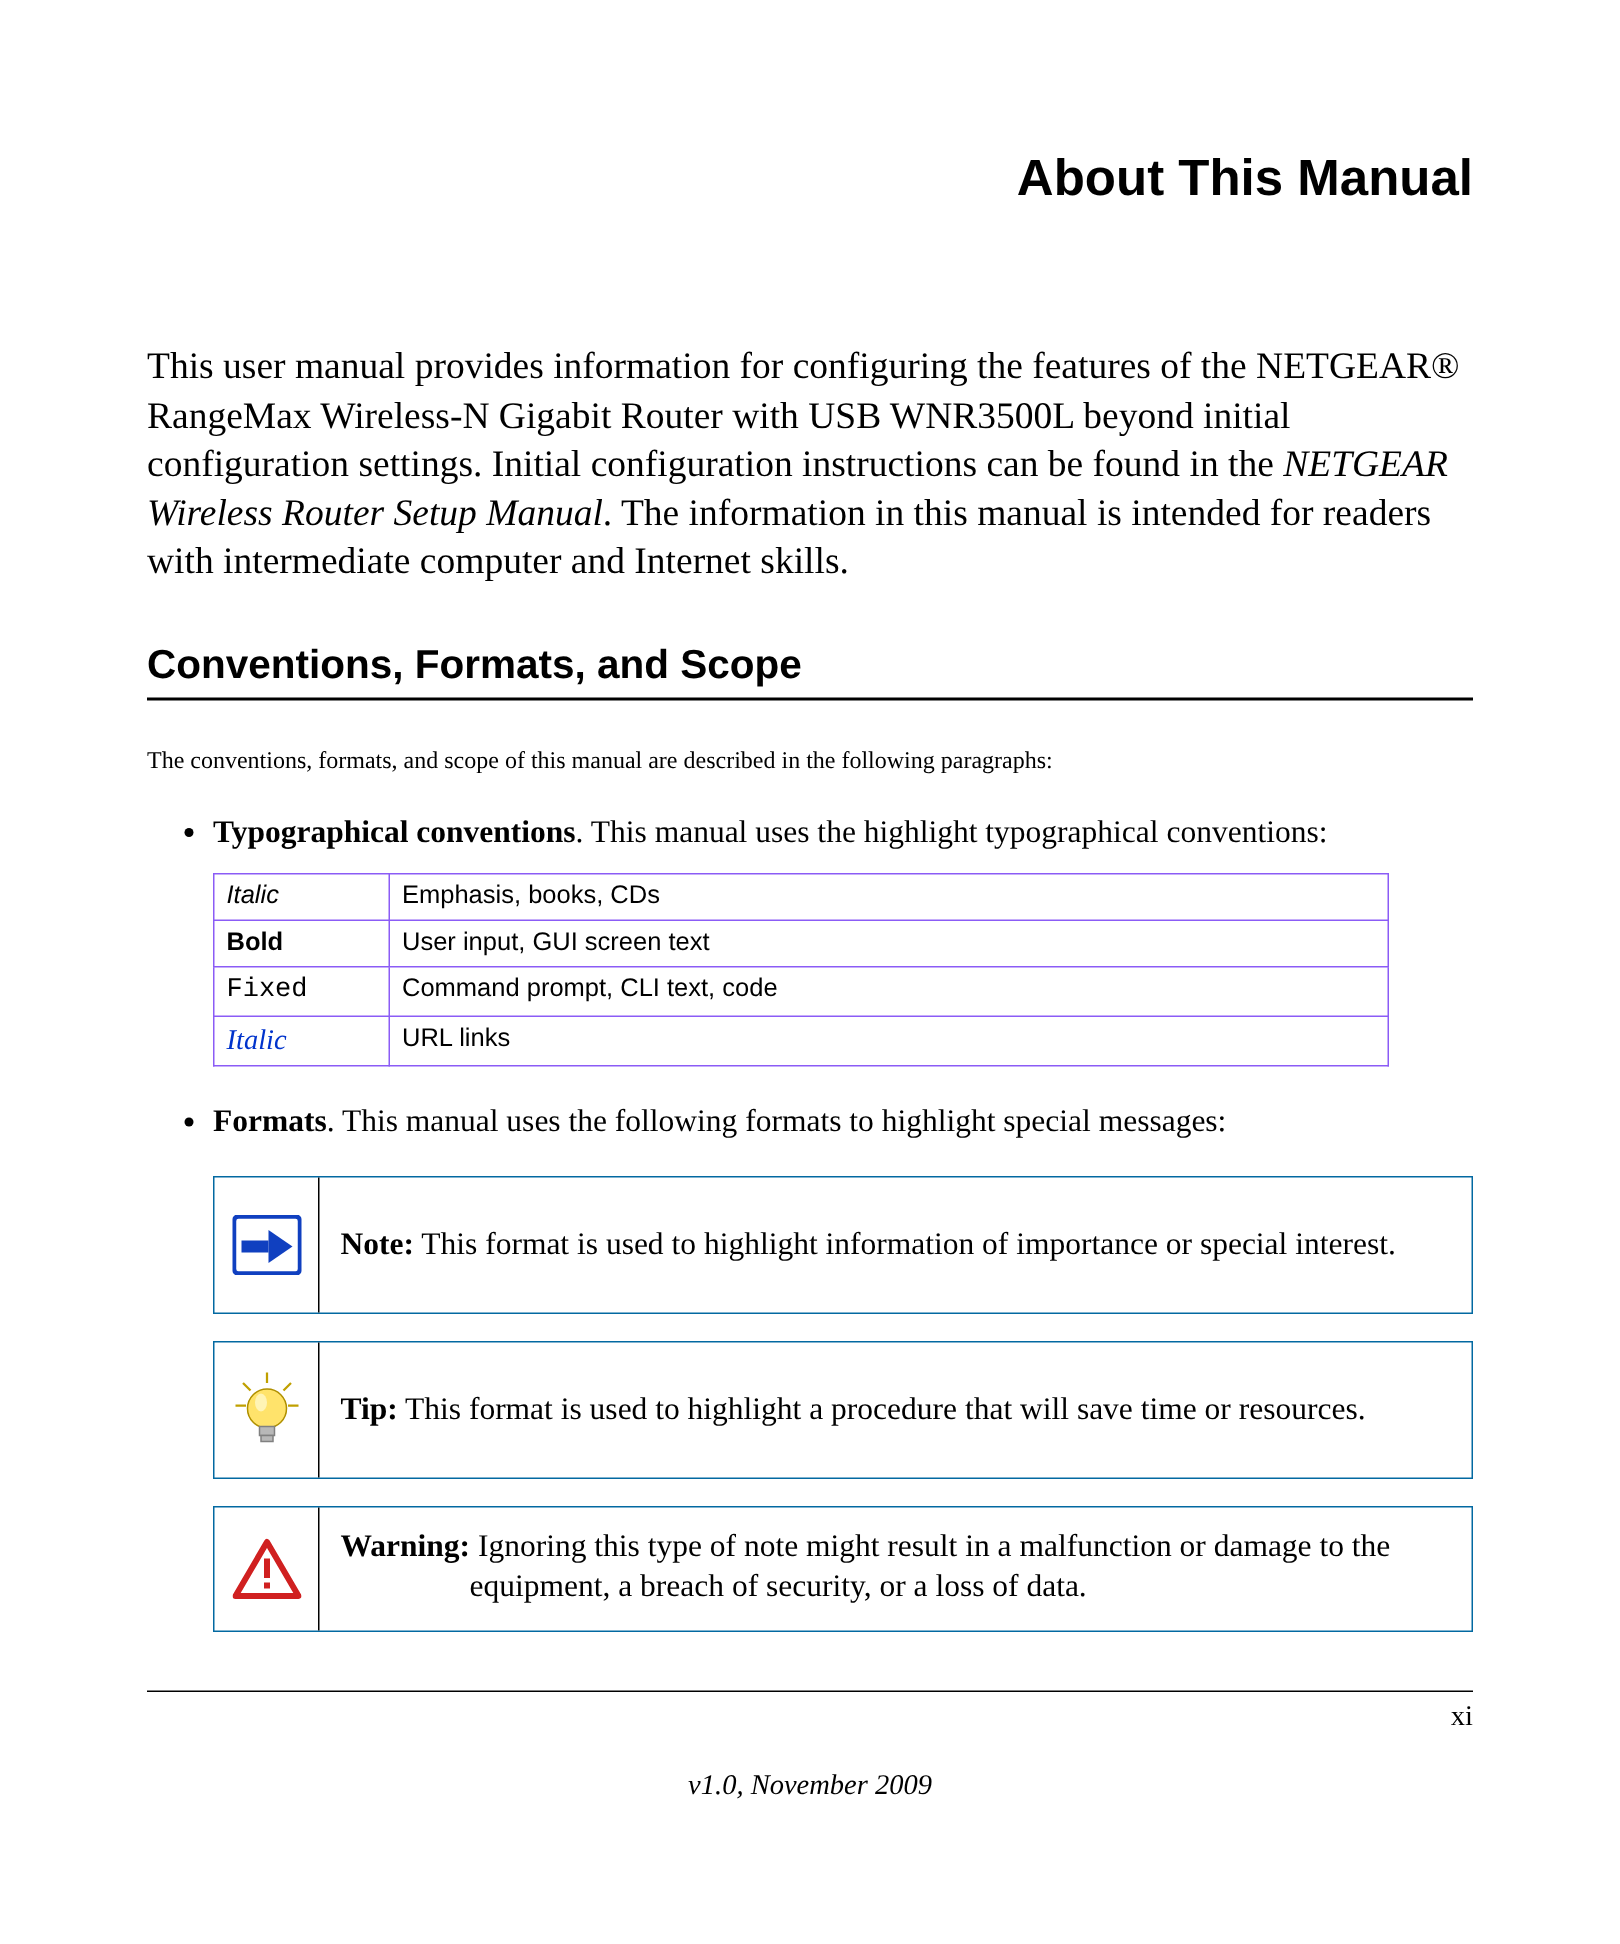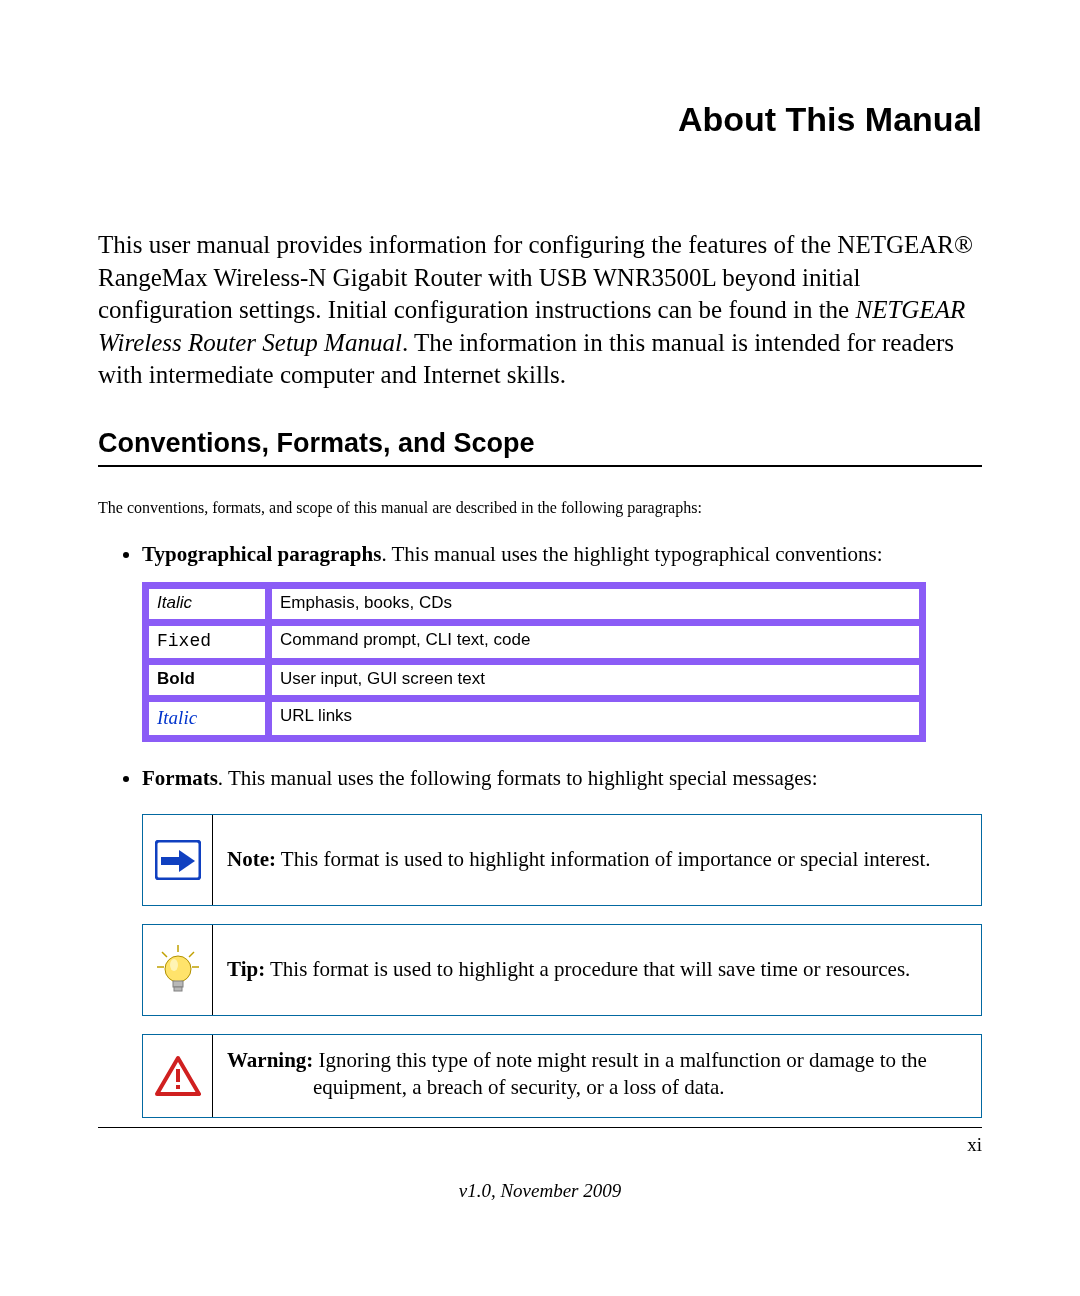--- a/index.html
+++ b/index.html
@@ -61,21 +61,21 @@
     font-weight: bold;
   }
   table.conv {
     border-collapse: collapse;
     width: 784px;
     margin: 14px 0 22px 0;
     font-family: Arial, Helvetica, sans-serif;
     font-size: 17px;
   }
   table.conv td {
-    border: 7px solid #8b5cf6;
+    border: 1px solid #8b5cf6;
     padding: 3px 8px 4px 8px;
     vertical-align: top;
   }
   table.conv td.col1 { width: 100px; }
   .t-italic { font-style: italic; }
   .t-bold { font-weight: bold; }
   .t-fixed { font-family: "Courier New", Courier, monospace; font-size: 18px; }
   .t-link { font-style: italic; color: #0033cc; font-family: "Times New Roman", Times, serif; font-size:19px;}
   
   .callout {
@@ -142,35 +142,35 @@
     <span>This user manual provides information for configuring the features of the NETGEAR® RangeMax Wireless-N Gigabit Router with USB WNR3500L beyond initial configuration settings. Initial configuration instructions can be found in the </span><span class="italic">NETGEAR Wireless Router Setup Manual</span><span>. The information in this manual is intended for readers with intermediate computer and Internet skills.</span>
   </div>
 
   <h2 class="section">Conventions, Formats, and Scope</h2>
   <hr class="rule">
 
   <div class="para">The conventions, formats, and scope of this manual are described in the following paragraphs:</div>
 
   <ul class="bullets">
     <li>
-      <span class="lead">Typographical paragraphs</span><span>. This manual uses the highlight typographical conventions:</span>
+      <span class="lead">Typographical conventions</span><span>. This manual uses the highlight typographical conventions:</span>
 
       <table class="conv">
         <tbody>
             <tr>
           <td class="col1"><span class="t-italic">Italic</span></td>
           <td>Emphasis, books, CDs</td>
         </tr>
         <tr>
+          <td class="col1"><span class="t-bold">Bold</span></td>
+          <td>User input, GUI screen text</td>
+        </tr>
+        <tr>
           <td class="col1"><span class="t-fixed">Fixed</span></td>
           <td>Command prompt, CLI text, code</td>
-        </tr>
-        <tr>
-          <td class="col1"><span class="t-bold">Bold</span></td>
-          <td>User input, GUI screen text</td>
         </tr>
         <tr>
           <td class="col1"><span class="t-link">Italic</span></td>
           <td>URL links</td>
         </tr>
       </tbody>
         </table>
     </li>
 
     <li>

